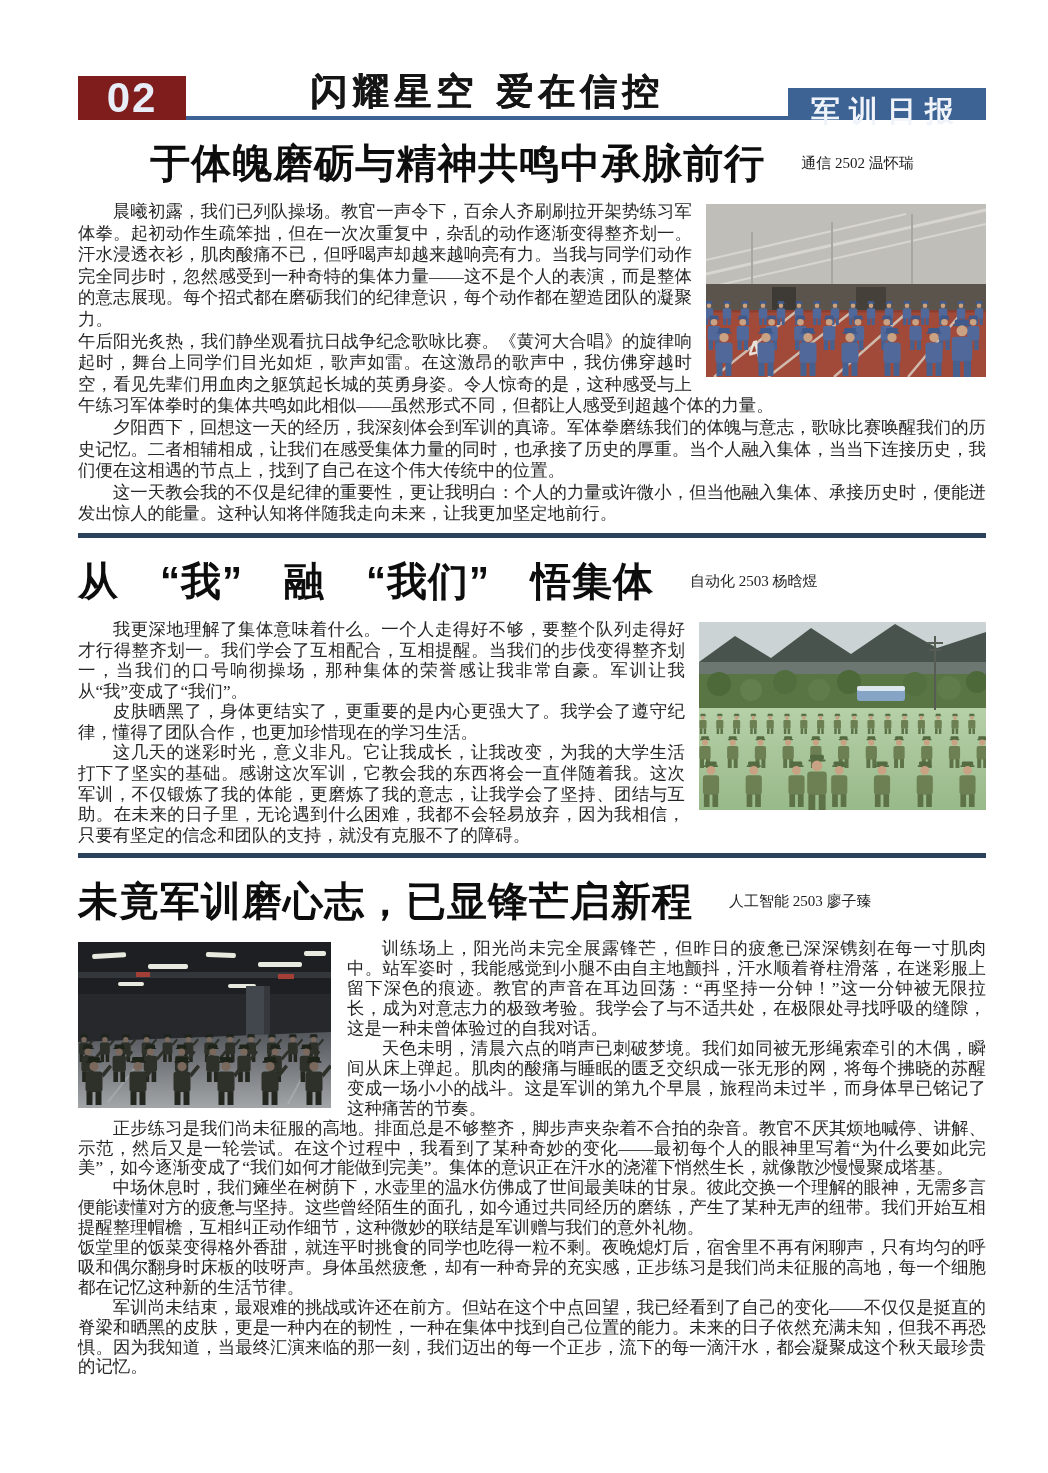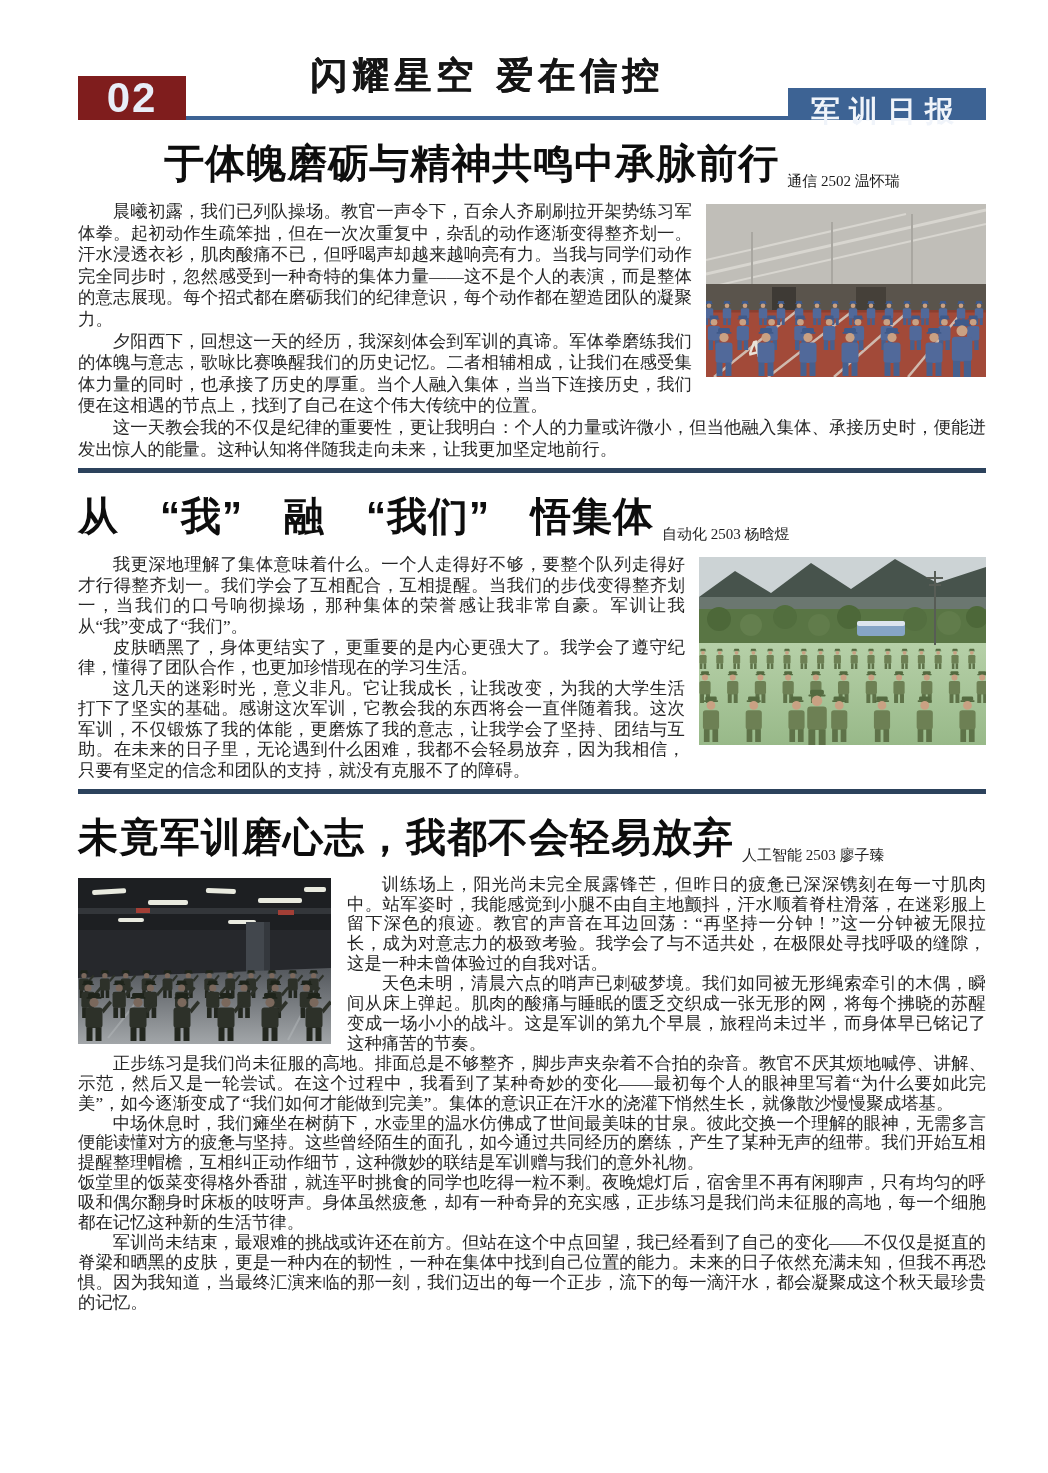--- a/index.html
+++ b/index.html
@@ -14,33 +14,33 @@
   .hdr{position:relative;display:flex;align-items:flex-end;height:50px;}
   .hdr-rule{position:absolute;left:0;right:0;bottom:0;height:4px;background:#3d6394;}
   .pagenum-box{
     position:relative;z-index:1;background:#7f1d1d;color:#e8eef8;
     width:108px;height:44px;text-align:center;
     font-family:"Liberation Sans","DejaVu Sans",sans-serif;
     font-size:42px;line-height:44px;font-weight:700;letter-spacing:2px;
   }
   .masthead{
     flex:1;text-align:center;font-weight:900;font-size:37px;letter-spacing:5px;
-    padding-bottom:19px;color:#151515;
+    padding-bottom:3px;color:#151515;
     font-family:"DejaVu Serif","Liberation Serif",serif;
     text-shadow:0.6px 0 0 #151515;
   }
   .banner-box{
     position:relative;z-index:1;background:#3d6394;color:#f0f4fa;
     width:198px;height:32px;text-align:center;font-size:29px;line-height:46px;
     font-weight:700;letter-spacing:9px;
     font-family:"DejaVu Serif","Liberation Serif",serif;
   }
 
   
-  .title-row{display:flex;align-items:flex-end;gap:8px;margin:16px 0 10px;}
+  .title-row{display:flex;align-items:center;gap:36px;margin:16px 0 10px;}
   .title-row.center{justify-content:center;}
   h1{
     margin:0;font-family:"Liberation Sans","DejaVu Sans",sans-serif;
     font-weight:900;font-size:40px;letter-spacing:1px;color:#0d0d0d;white-space:nowrap;
   }
   .byline{font-size:15px;color:#1c1c1c;white-space:nowrap;}
   .body{text-align:justify;font-size:17.4px;color:#262626;}
   .a1 .body{line-height:21.6px;}
   .a2 .body{line-height:20.6px;}
   .a3 .body{line-height:19.9px;}
@@ -153,20 +153,21 @@
               <use href="#f1" x="126"></use>
             <use href="#f1" x="168"></use>
               <use href="#f1" x="210"></use>
           </g>
           <g transform="translate(256,173) scale(1.2)">
               <use href="#f1" x="0"></use>
             </g>
         </svg>
       </figure>
       <p class="ind">晨曦初露，我们已列队操场。教官一声令下，百余人齐刷刷拉开架势练习军体拳。起初动作生疏笨拙，但在一次次重复中，杂乱的动作逐渐变得整齐划一。汗水浸透衣衫，肌肉酸痛不已，但呼喝声却越来越响亮有力。当我与同学们动作完全同步时，忽然感受到一种奇特的集体力量——这不是个人的表演，而是整体的意志展现。每个招式都在磨砺我们的纪律意识，每个动作都在塑造团队的凝聚力。</p>
+      <p>午后阳光炙热，我们静坐观看抗日战争纪念歌咏比赛。《黄河大合唱》的旋律响起时，舞台上同学们目光如炬，歌声如雷。在这激昂的歌声中，我仿佛穿越时空，看见先辈们用血肉之躯筑起长城的英勇身姿。令人惊奇的是，这种感受与上午练习军体拳时的集体共鸣如此相似——虽然形式不同，但都让人感受到超越个体的力量。</p>
       <p class="ind">夕阳西下，回想这一天的经历，我深刻体会到军训的真谛。军体拳磨练我们的体魄与意志，歌咏比赛唤醒我们的历史记忆。二者相辅相成，让我们在感受集体力量的同时，也承接了历史的厚重。当个人融入集体，当当下连接历史，我们便在这相遇的节点上，找到了自己在这个伟大传统中的位置。</p>
       <p class="ind">这一天教会我的不仅是纪律的重要性，更让我明白：个人的力量或许微小，但当他融入集体、承接历史时，便能迸发出惊人的能量。这种认知将伴随我走向未来，让我更加坚定地前行。</p>
     </div>
   </section>
 
   <div class="divider"></div>
 
   <section class="article a2">
     <div class="title-row">
       <h1>从　“我”　融　“我们”　悟集体</h1>
@@ -260,21 +261,21 @@
       <p class="ind">我更深地理解了集体意味着什么。一个人走得好不够，要整个队列走得好才行得整齐划一。我们学会了互相配合，互相提醒。当我们的步伐变得整齐划一，当我们的口号响彻操场，那种集体的荣誉感让我非常自豪。军训让我从“我”变成了“我们”。</p>
       <p class="ind">皮肤晒黑了，身体更结实了，更重要的是内心更强大了。我学会了遵守纪律，懂得了团队合作，也更加珍惜现在的学习生活。</p>
       <p class="ind">这几天的迷彩时光，意义非凡。它让我成长，让我改变，为我的大学生活打下了坚实的基础。感谢这次军训，它教会我的东西将会一直伴随着我。这次军训，不仅锻炼了我的体能，更磨炼了我的意志，让我学会了坚持、团结与互助。在未来的日子里，无论遇到什么困难，我都不会轻易放弃，因为我相信，只要有坚定的信念和团队的支持，就没有克服不了的障碍。</p>
     </div>
   </section>
 
   <div class="divider"></div>
 
   <section class="article a3">
     <div class="title-row">
-      <h1>未竟军训磨心志，我都不会轻易放弃</h1>
+      <h1>未竟军训磨心志，已显锋芒启新程</h1>
       <span class="byline">人工智能 2503 廖子臻</span>
     </div>
     <div class="body">
       <figure class="photo left">
         <svg class="ph3" width="253" height="166" viewBox="0 0 253 166">
           <defs>
             <g id="f3">
               <rect x="-6" y="-48" width="12" height="4.5" rx="1.5" class="cap"></rect>
               <rect x="-7.5" y="-44" width="15" height="1.8" rx="0.9" class="cap"></rect>
               <circle cx="0" cy="-38.5" r="4.6" class="skin"></circle>

